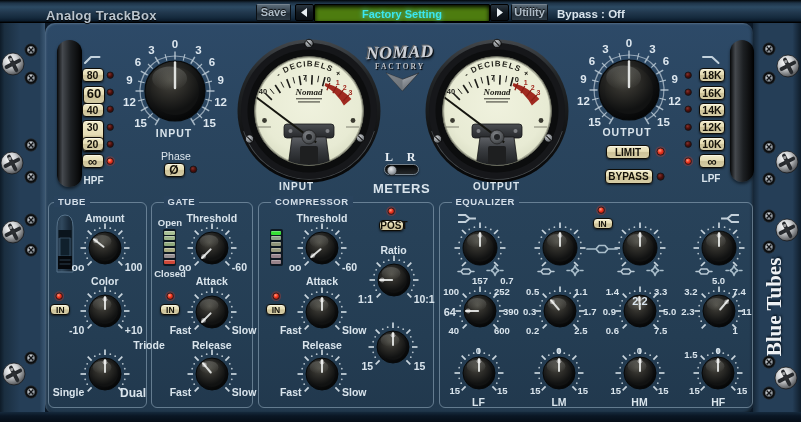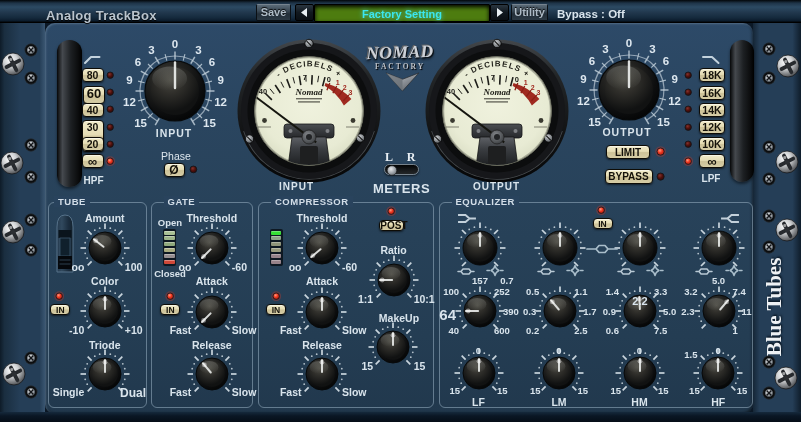--- a/index.html
+++ b/index.html
@@ -483,21 +483,21 @@
       <circle cx="12.2" cy="37.3" r="0.9" fill="#cfdae2" fill-opacity="0.85"></circle>
       <circle cx="14.2" cy="42.2" r="0.9" fill="#cfdae2" fill-opacity="0.85"></circle>
       <circle cx="32.0" cy="32.0" r="16" fill="url(#kb)" stroke="#07090a" stroke-width="1"></circle>
       <circle cx="32.0" cy="32.0" r="12.8" fill="url(#kd)"></circle>
       <ellipse cx="29.1" cy="25.3" rx="9.3" ry="6.4" fill="url(#ksh)" opacity="0.42"></ellipse>
       <line x1="32.0" y1="30.1" x2="32.0" y2="17.9" stroke="#e2e4e2" stroke-width="2" stroke-linecap="round" stroke-opacity="0.95"></line>
       <circle cx="32.0" cy="20.2" r="2.4" fill="#ffffff" opacity="0.45"></circle>
     </svg>
 <div class="lab ab" style="font-size:10.5px;top:323.5px;left:4.299999999999997px;width:80px;text-align:right;">-10</div>
 <div class="lab ab" style="font-size:10.5px;top:323.5px;left:124.8px;">+10</div>
-<div class="lab ab" style="font-size:10.5px;top:338.5px;left:44.8px;width:120px;text-align:center;">Triode</div>
+<div class="lab ab" style="font-size:10.5px;top:338.5px;left:44.8px;width:120px;text-align:right;">Triode</div>
 <svg class="ab" style="left:72.8px;top:341.5px" width="64" height="64" viewBox="0 0 64 64">
       <line x1="32.0" y1="13.0" x2="32.0" y2="7.5" stroke="#dbe5ec" stroke-width="1.7" stroke-opacity="0.9"></line>
       <line x1="45.4" y1="18.6" x2="49.3" y2="14.7" stroke="#dbe5ec" stroke-width="1.7" stroke-opacity="0.9"></line>
       <line x1="51.0" y1="32.0" x2="56.5" y2="32.0" stroke="#dbe5ec" stroke-width="1.7" stroke-opacity="0.9"></line>
       <line x1="45.4" y1="45.4" x2="49.3" y2="49.3" stroke="#dbe5ec" stroke-width="1.7" stroke-opacity="0.9"></line>
       <line x1="18.6" y1="18.6" x2="14.7" y2="14.7" stroke="#dbe5ec" stroke-width="1.7" stroke-opacity="0.9"></line>
       <line x1="13.0" y1="32.0" x2="7.5" y2="32.0" stroke="#dbe5ec" stroke-width="1.7" stroke-opacity="0.9"></line>
       <line x1="18.6" y1="45.4" x2="14.7" y2="49.3" stroke="#dbe5ec" stroke-width="1.7" stroke-opacity="0.9"></line>
       <circle cx="37.3" cy="12.2" r="0.9" fill="#cfdae2" fill-opacity="0.85"></circle>
       <circle cx="42.2" cy="14.2" r="0.9" fill="#cfdae2" fill-opacity="0.85"></circle>
@@ -746,21 +746,20 @@
       <circle cx="12.2" cy="37.3" r="0.9" fill="#cfdae2" fill-opacity="0.85"></circle>
       <circle cx="14.2" cy="42.2" r="0.9" fill="#cfdae2" fill-opacity="0.85"></circle>
       <circle cx="32.0" cy="32.0" r="16" fill="url(#kb)" stroke="#07090a" stroke-width="1"></circle>
       <circle cx="32.0" cy="32.0" r="12.8" fill="url(#kd)"></circle>
       <ellipse cx="29.1" cy="25.3" rx="9.3" ry="6.4" fill="url(#ksh)" opacity="0.42"></ellipse>
       <line x1="30.1" y1="32.0" x2="17.9" y2="32.0" stroke="#e2e4e2" stroke-width="2" stroke-linecap="round" stroke-opacity="0.95"></line>
       <circle cx="20.2" cy="32.0" r="2.4" fill="#ffffff" opacity="0.45"></circle>
     </svg>
 <div class="lab ab" style="font-size:10.5px;top:292.5px;left:293.2px;width:80px;text-align:right;">1:1</div>
 <div class="lab ab" style="font-size:10.5px;top:292.5px;left:413.7px;">10:1</div>
-<div class="lab ab" style="font-size:10.5px;top:311.5px;left:339px;width:120px;text-align:center;">MakeUp</div>
 <svg class="ab" style="left:361.0px;top:315.4px" width="64" height="64" viewBox="0 0 64 64">
       <line x1="32.0" y1="13.0" x2="32.0" y2="7.5" stroke="#dbe5ec" stroke-width="1.7" stroke-opacity="0.9"></line>
       <line x1="45.4" y1="18.6" x2="49.3" y2="14.7" stroke="#dbe5ec" stroke-width="1.7" stroke-opacity="0.9"></line>
       <line x1="51.0" y1="32.0" x2="56.5" y2="32.0" stroke="#dbe5ec" stroke-width="1.7" stroke-opacity="0.9"></line>
       <line x1="45.4" y1="45.4" x2="49.3" y2="49.3" stroke="#dbe5ec" stroke-width="1.7" stroke-opacity="0.9"></line>
       <line x1="18.6" y1="18.6" x2="14.7" y2="14.7" stroke="#dbe5ec" stroke-width="1.7" stroke-opacity="0.9"></line>
       <line x1="13.0" y1="32.0" x2="7.5" y2="32.0" stroke="#dbe5ec" stroke-width="1.7" stroke-opacity="0.9"></line>
       <line x1="18.6" y1="45.4" x2="14.7" y2="49.3" stroke="#dbe5ec" stroke-width="1.7" stroke-opacity="0.9"></line>
       <circle cx="37.3" cy="12.2" r="0.9" fill="#cfdae2" fill-opacity="0.85"></circle>
       <circle cx="42.2" cy="14.2" r="0.9" fill="#cfdae2" fill-opacity="0.85"></circle>
@@ -950,21 +949,21 @@
       <circle cx="14.2" cy="42.2" r="0.9" fill="#cfdae2" fill-opacity="0.85"></circle>
       <circle cx="32.0" cy="32.0" r="16" fill="url(#kb)" stroke="#07090a" stroke-width="1"></circle>
       <circle cx="32.0" cy="32.0" r="12.8" fill="url(#kd)"></circle>
       <ellipse cx="29.1" cy="25.3" rx="9.3" ry="6.4" fill="url(#ksh)" opacity="0.42"></ellipse>
       <line x1="30.1" y1="32.0" x2="17.9" y2="32.0" stroke="#e2e4e2" stroke-width="2" stroke-linecap="round" stroke-opacity="0.95"></line>
       <circle cx="20.2" cy="32.0" r="2.4" fill="#ffffff" opacity="0.45"></circle>
     </svg>
 <div class="lab ab" style="font-size:9.5px;top:274.5px;left:420px;width:120px;text-align:center;">157</div>
 <div class="lab ab" style="font-size:9.5px;top:286px;left:379px;width:80px;text-align:right;">100</div>
 <div class="lab ab" style="font-size:9.5px;top:286px;left:494px;">252</div>
-<div class="lab ab" style="font-size:15px;top:305.5px;left:376px;width:80px;text-align:right;">64</div>
+<div class="lab ab" style="font-size:11px;top:305.5px;left:376px;width:80px;text-align:right;">64</div>
 <div class="lab ab" style="font-size:9.5px;top:305.5px;left:503px;">390</div>
 <div class="lab ab" style="font-size:9.5px;top:325px;left:379px;width:80px;text-align:right;">40</div>
 <div class="lab ab" style="font-size:9.5px;top:325px;left:494px;">600</div>
 <svg class="ab" style="left:528.3px;top:279.0px" width="64" height="64" viewBox="0 0 64 64">
       <line x1="32.0" y1="13.0" x2="32.0" y2="7.5" stroke="#dbe5ec" stroke-width="1.7" stroke-opacity="0.9"></line>
       <line x1="45.4" y1="18.6" x2="49.3" y2="14.7" stroke="#dbe5ec" stroke-width="1.7" stroke-opacity="0.9"></line>
       <line x1="51.0" y1="32.0" x2="56.5" y2="32.0" stroke="#dbe5ec" stroke-width="1.7" stroke-opacity="0.9"></line>
       <line x1="45.4" y1="45.4" x2="49.3" y2="49.3" stroke="#dbe5ec" stroke-width="1.7" stroke-opacity="0.9"></line>
       <line x1="18.6" y1="18.6" x2="14.7" y2="14.7" stroke="#dbe5ec" stroke-width="1.7" stroke-opacity="0.9"></line>
       <line x1="13.0" y1="32.0" x2="7.5" y2="32.0" stroke="#dbe5ec" stroke-width="1.7" stroke-opacity="0.9"></line>

